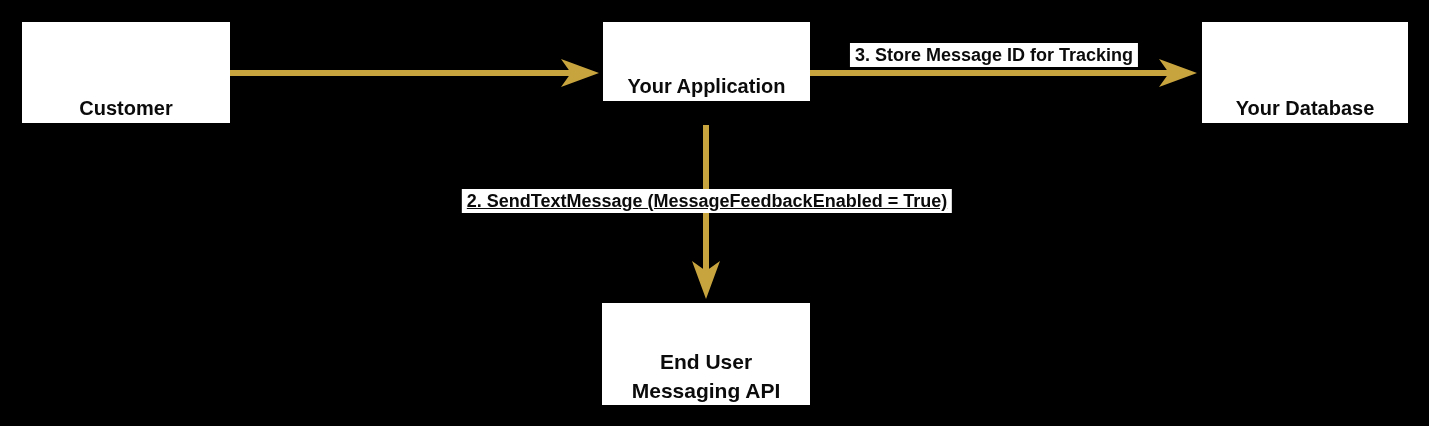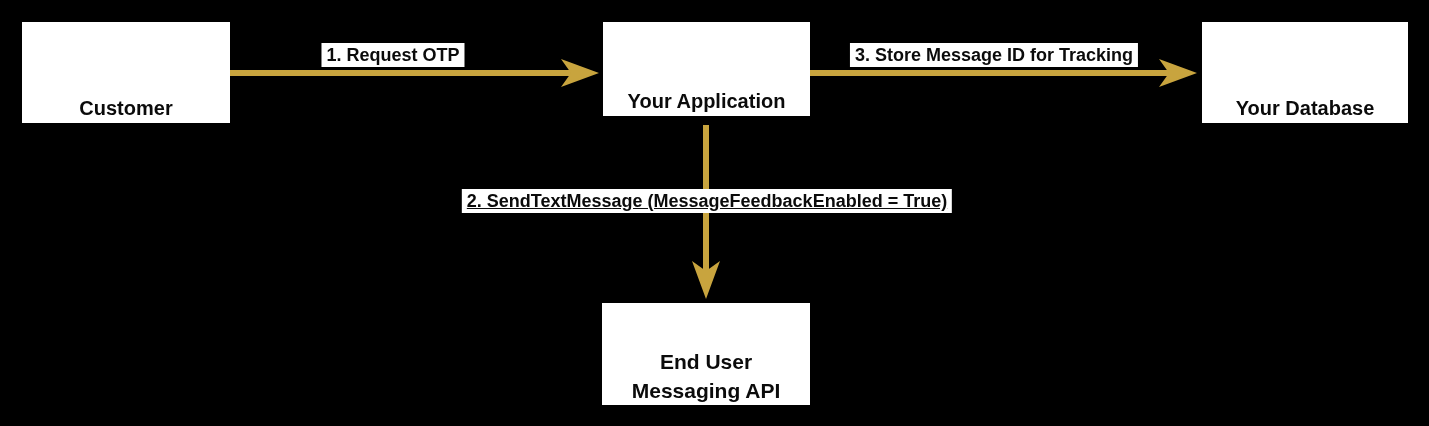--- a/index.html
+++ b/index.html
@@ -67,32 +67,31 @@
     <g>
       <rect class="gold" x="810" y="70" width="361" height="6"></rect>
       <path class="gold" d="M1197,73 L1159,59 L1169,73 L1159,87 Z"></path>
     </g>
   </svg>
 
   <div class="node" style="left:22px; top:22px; width:208px; height:101px;">
     <span>Customer</span>
   </div>
 
-  <div class="node" style="left:603px; top:22px; width:207px; height:94px;">
+  <div class="node" style="left:603px; top:22px; width:207px; height:79px;">
     <span>Your Application</span>
   </div>
 
   <div class="node" style="left:1202px; top:22px; width:206px; height:101px;">
     <span>Your Database</span>
   </div>
 
   <div class="node" style="left:602px; top:303px; width:208px; height:102px; font-size:21px;">
     <span>End User</span>
     <span>Messaging API</span>
   </div>
 
-  <div class="edge-label" style="left:393px; top:43px;">1. Request OTP</div>
 
   <div class="edge-label" style="left:707px; top:189px;text-decoration:underline;">2. SendTextMessage (MessageFeedbackEnabled = True)</div>
 
   <div class="edge-label" style="left:994px; top:43px;">3. Store Message ID for Tracking</div>
 
 </div>
 
 </body></html>

